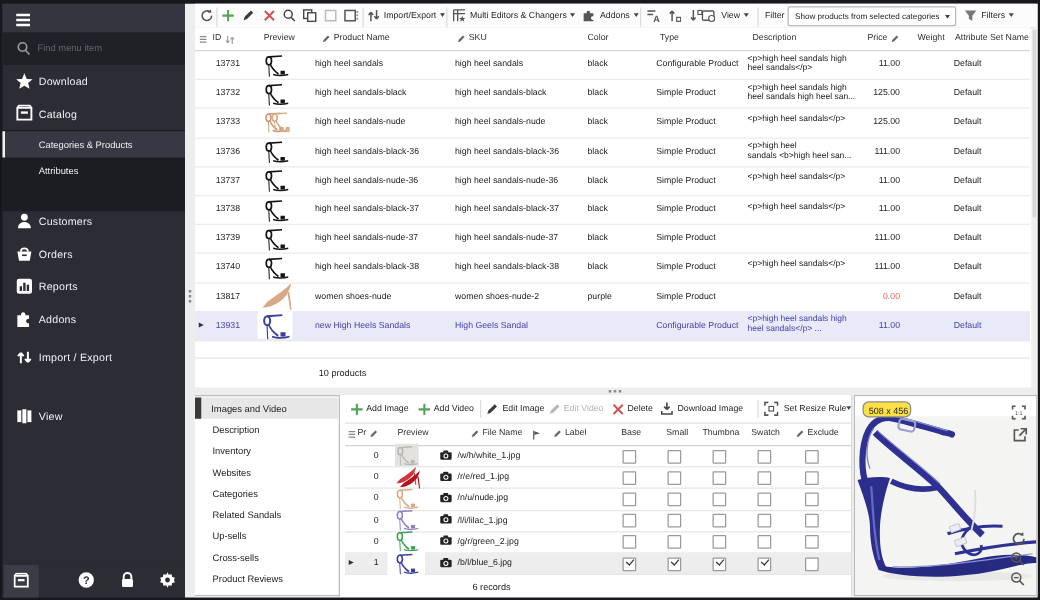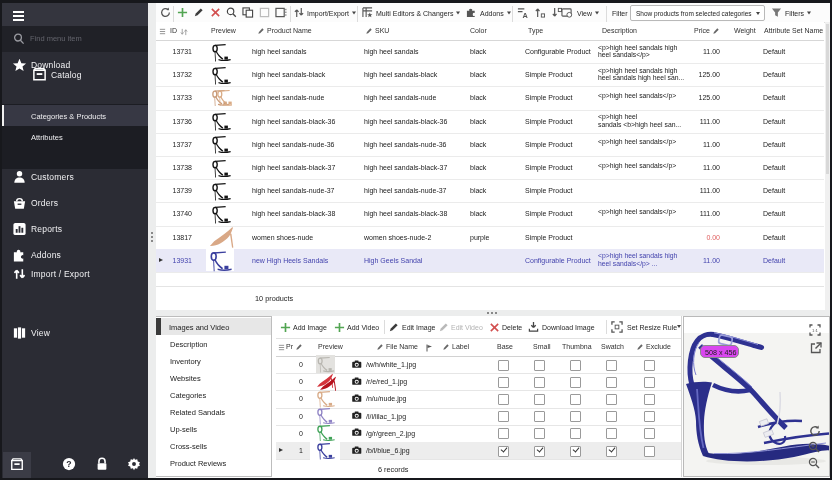--- a/index.html
+++ b/index.html
@@ -66,21 +66,21 @@
     <div class="abs" style="left:28px;top:8px;font-size:7.5px;color:#63646c;">Find menu item</div>
   </div>
 
   <div class="mitem" style="top:49px;">
     <svg width="15" height="15" viewBox="0 0 16 16">
         <path d="M8 1.2 L10 6 L15 6.3 L11.2 9.5 L12.4 14.5 L8 11.8 L3.6 14.5 L4.8 9.5 L1 6.3 L6 6 Z" fill="#fff"></path>
       </svg>
     <div class="lbl">Download</div>
   </div>
 
-  <div class="mitem" style="top:59px;margin-left:20px;">
+  <div class="mitem" style="top:75px;">
     <svg width="15" height="15" viewBox="0 0 16 16">
         <path d="M2 3 h12 v10 h-12 Z M2 3 l1.5-2 h9 l1.5 2" fill="none" stroke="#fff" stroke-width="1.6"></path>
         <rect x="5" y="6" width="6" height="2" fill="#fff"></rect>
       </svg>
     <div class="lbl">Catalog</div>
   </div>
 
   <div class="abs" style="left:0;top:101px;width:146px;height:65px;background:#1c1d23;">
     <div class="smitem" style="top:1px;background:#373844;">
         <div class="abs" style="left:0;top:0;width:2px;height:21px;background:#f0f0f0;"></div>
@@ -118,21 +118,21 @@
     <div class="lbl">Reports</div>
   </div>
 
   <div class="mitem" style="top:239px;">
     <svg width="15" height="15" viewBox="0 0 16 16">
         <path d="M2 5 h3.2 a1.9 1.9 0 1 1 3.6 0 H12 v3.2 a1.9 1.9 0 1 0 0 3.6 V15 H2 Z" fill="#fff"></path>
       </svg>
     <div class="lbl">Addons</div>
   </div>
 
-  <div class="mitem" style="top:258px;">
+  <div class="mitem" style="top:270px;">
     <svg width="15" height="15" viewBox="0 0 16 16">
         <path d="M5 13 V4 M5 4 L2.6 6.8 M5 4 L7.4 6.8" stroke="#fff" stroke-width="1.7" fill="none"></path>
         <path d="M11 3 V12 M11 12 L8.6 9.2 M11 12 L13.4 9.2" stroke="#fff" stroke-width="1.7" fill="none"></path>
       </svg>
     <div class="lbl">Import / Export</div>
   </div>
 
 
   <div class="mitem" style="top:317px;">
     <svg width="15" height="15" viewBox="0 0 16 16">
@@ -672,21 +672,21 @@
 
     <path d="M74,110 C90,105 105,103 118,104" fill="none" stroke="#2e3191" stroke-width="2.4"></path>
     <path d="M96,103 C86,108 81,118 90,125 C96,129 102,126 101,119" fill="none" stroke="#2e3191" stroke-width="2.2"></path>
     <path d="M80,126 C104,121 125,118 145,116.5" fill="none" stroke="#2e3191" stroke-width="2.6"></path>
 
     <rect x="76" y="103" width="8" height="5" fill="#ededf1" stroke="#c2c2cf" stroke-width="0.7" transform="rotate(-20 80 105.5)"></rect>
     <rect x="80" y="114" width="9" height="5" fill="#ededf1" stroke="#c2c2cf" stroke-width="0.7" transform="rotate(-20 84.5 116.5)"></rect>
     <path d="M96,75 C97,87 96,97 93,108" fill="none" stroke="#dcdce4" stroke-width="1.5"></path>
   </svg>
 
-  <div class="abs" style="left:16px;top:4px;width:37px;height:11px;background:#d946ef;border:1px solid #8a8a8a;border-radius:5px;margin-top:24px;">
+  <div class="abs" style="left:6px;top:4px;width:37px;height:11px;background:#fde047;border:1px solid #8a8a8a;border-radius:5px;">
     <div class="abs" style="left:4px;top:1.5px;font-size:7.2px;color:#222;white-space:nowrap;">508 x 456</div>
   </div>
 
   <svg class="abs" style="left:125px;top:7px" width="12" height="12" viewBox="0 0 12 12">
           <path d="M1 3.5 V1 H3.5 M8.5 1 H11 V3.5 M11 8.5 V11 H8.5 M3.5 11 H1 V8.5" stroke="#555" stroke-width="1.3" fill="none"></path>
           <text x="6" y="8" font-size="4.4" text-anchor="middle" fill="#555" font-family="Liberation Sans">1:1</text>
         </svg>
   <svg class="abs" style="left:126px;top:25px" width="12" height="12" viewBox="0 0 12 12">
           <path d="M5 2 H1.5 V10.5 H10 V7" stroke="#555" stroke-width="1.3" fill="none"></path>
           <path d="M6.5 1 H11 V5.5" stroke="#555" stroke-width="1.3" fill="none"></path>

